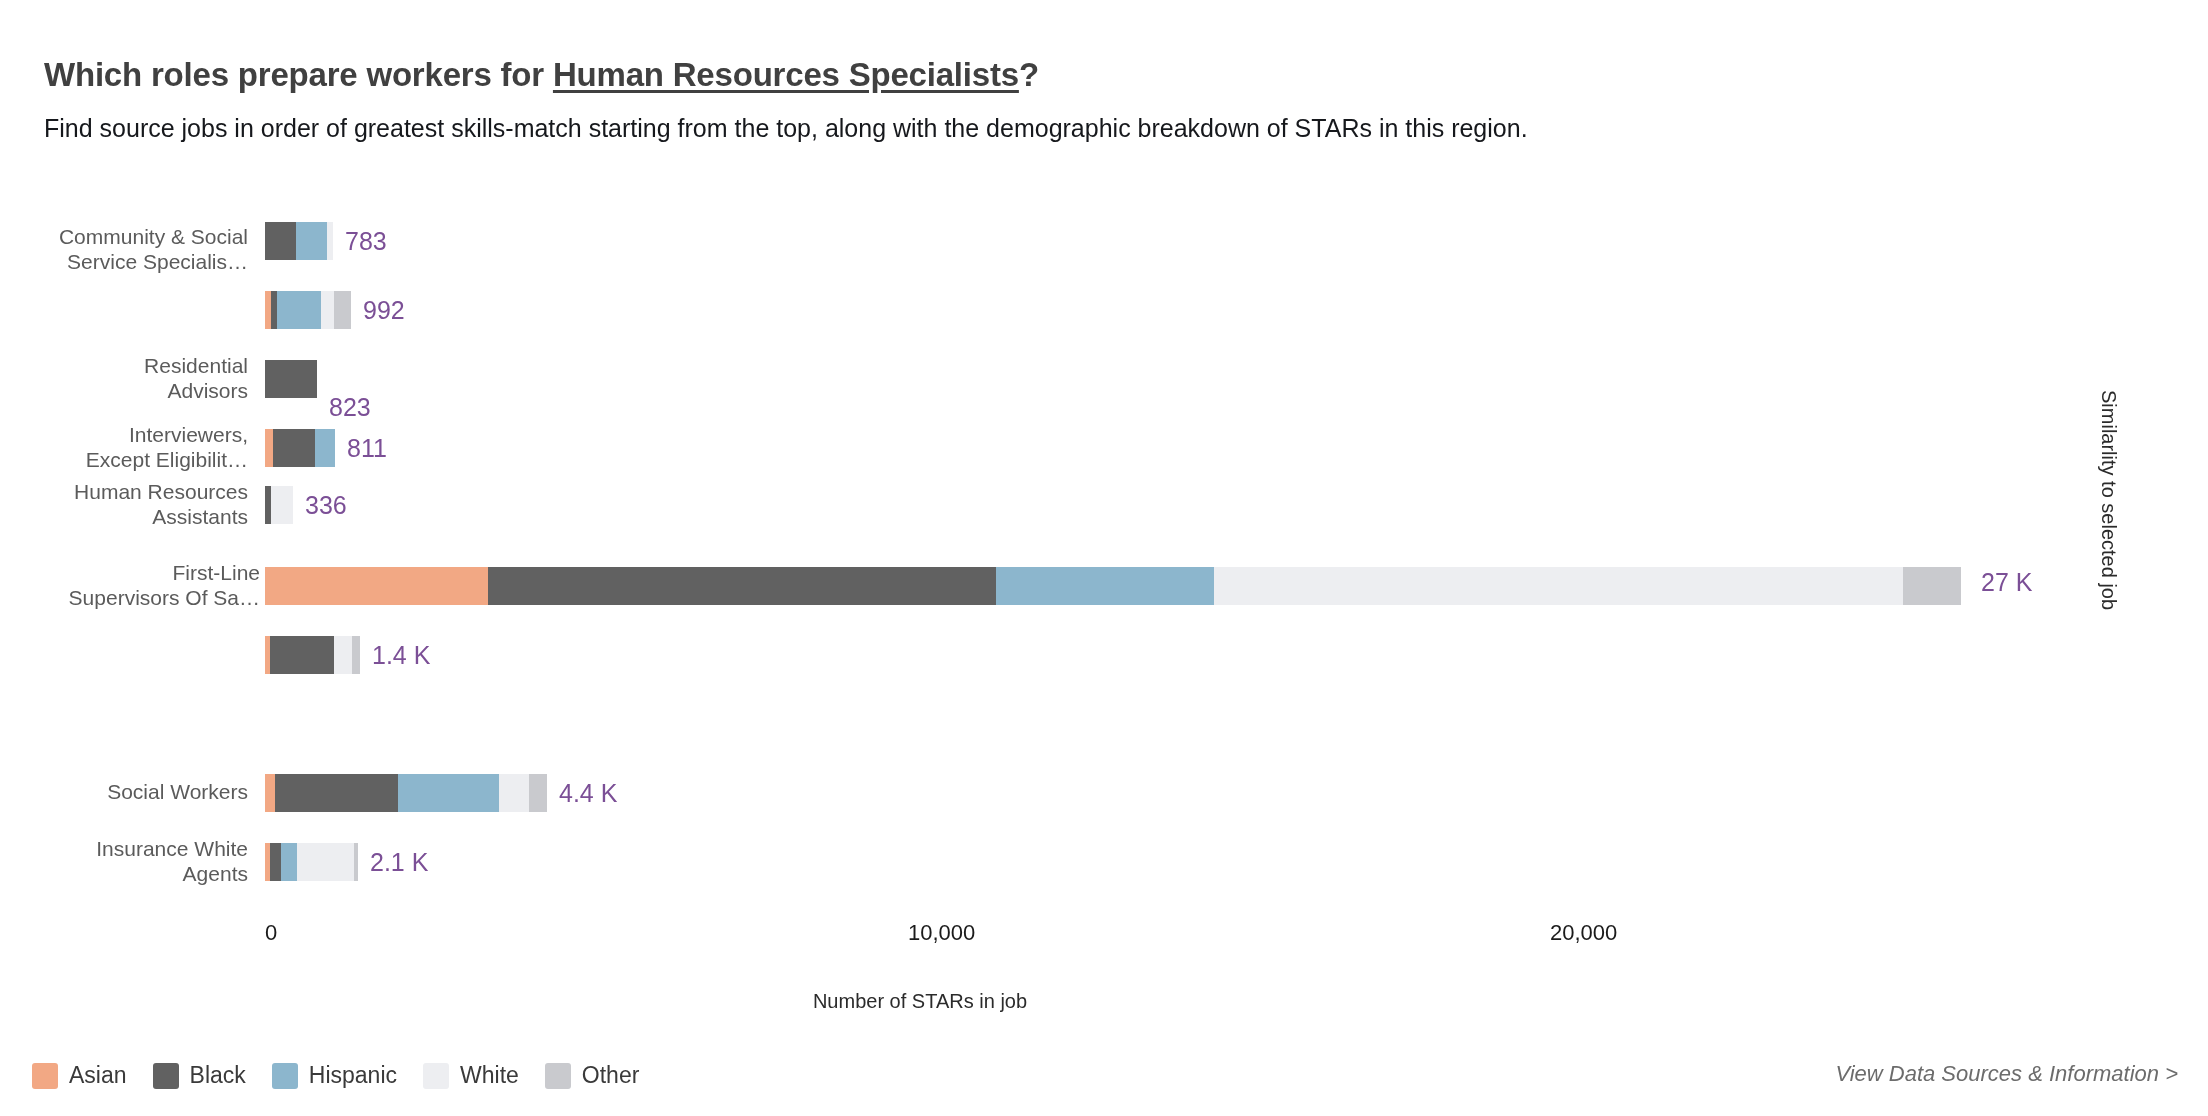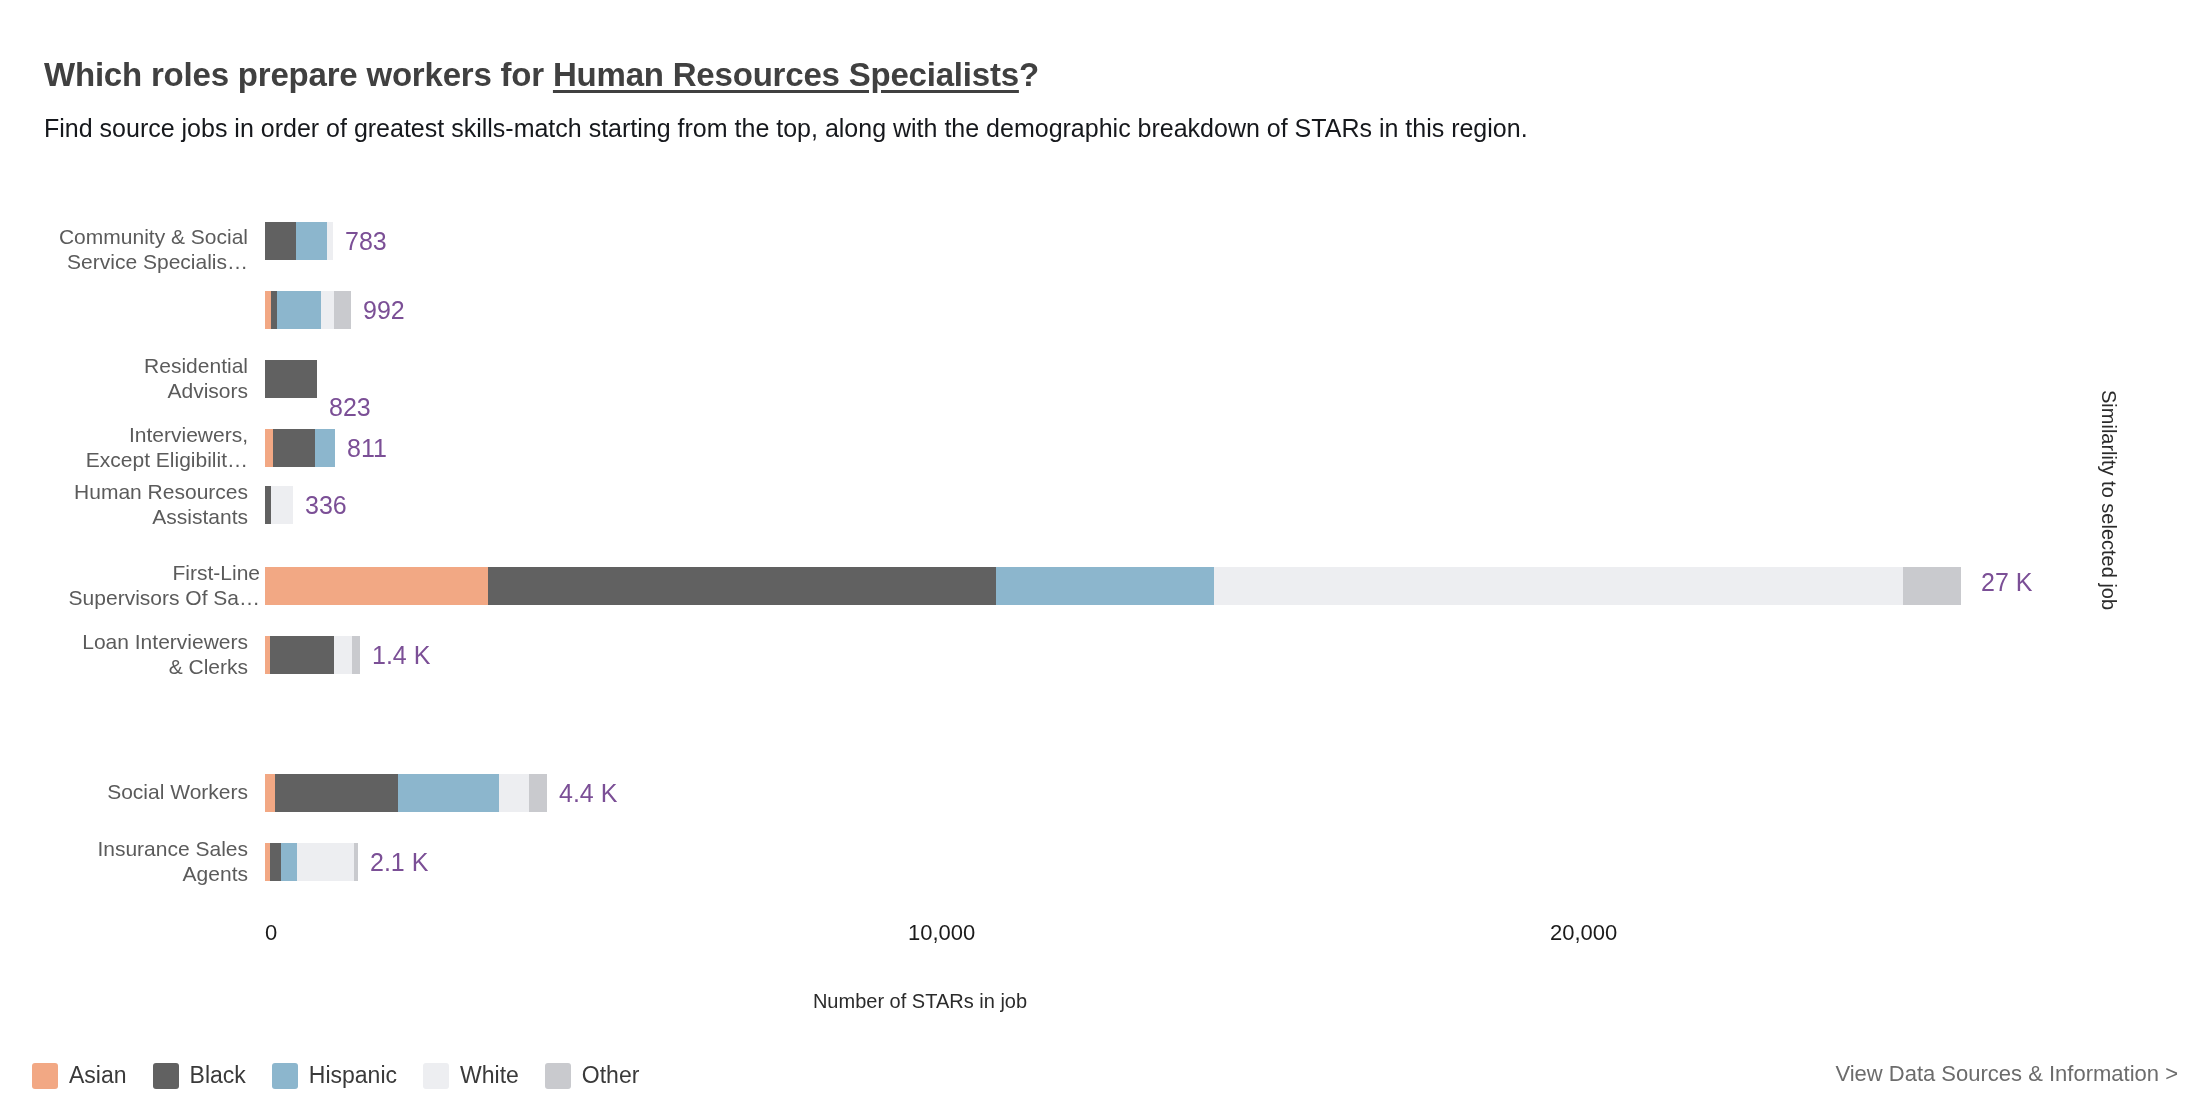--- a/index.html
+++ b/index.html
@@ -120,20 +120,21 @@
     border-radius: 3px;
     display: inline-block;
   }
   .legend-label { font-size: 23px; color: #3a3a3a; }
 
   #data-sources-link {
     position: absolute;
     right: 30px;
     top: 1061px;
     font-size: 22px;
+    font-style: italic;
     color: #6c6c6c;
     white-space: nowrap;
     cursor: pointer;
   }
 </style>
 </head>
 <body>
 
 <div id="header">
   <div id="chart-title">
@@ -206,24 +207,20 @@
       <div class="bar" style="top: 12px;">
         <div class="seg" style="width: 223px; background: rgb(242, 168, 132);"></div>
         <div class="seg" style="width: 508px; background: rgb(97, 97, 97);"></div>
         <div class="seg" style="width: 218px; background: rgb(140, 182, 205);"></div>
         <div class="seg" style="width: 689px; background: rgb(237, 238, 241);"></div>
         <div class="seg" style="width: 58px; background: rgb(201, 202, 206);"></div>
       </div>
       <div class="bar-value" style="left: 1973px; top: 8px; margin-left: 8px;">27 K</div>
     </div>
     <div class="row" style="top: 414px;">
-      <div class="row-label" style="top: 5px;">
-        <div>Loan Interviewers</div>
-        <div>&amp; Clerks</div>
-      </div>
       <div class="bar" style="top: 12px;">
         <div class="seg" style="width: 5px; background: rgb(242, 168, 132);"></div>
         <div class="seg" style="width: 64px; background: rgb(97, 97, 97);"></div>
         <div class="seg" style="width: 18px; background: rgb(237, 238, 241);"></div>
         <div class="seg" style="width: 8px; background: rgb(201, 202, 206);"></div>
       </div>
       <div class="bar-value" style="left: 372px; top: 12px;">1.4 K</div>
     </div>
     <div class="row" style="top: 552px;">
       <div class="row-label" style="top: 17px;">
@@ -233,21 +230,21 @@
         <div class="seg" style="width: 10px; background: rgb(242, 168, 132);"></div>
         <div class="seg" style="width: 123px; background: rgb(97, 97, 97);"></div>
         <div class="seg" style="width: 101px; background: rgb(140, 182, 205);"></div>
         <div class="seg" style="width: 30px; background: rgb(237, 238, 241);"></div>
         <div class="seg" style="width: 18px; background: rgb(201, 202, 206);"></div>
       </div>
       <div class="bar-value" style="left: 559px; top: 12px;">4.4 K</div>
     </div>
     <div class="row" style="top: 621px;">
       <div class="row-label" style="top: 5px;">
-        <div>Insurance Sales</div>
+        <div>Insurance White</div>
         <div>Agents</div>
       </div>
       <div class="bar" style="top: 12px;">
         <div class="seg" style="width: 5px; background: rgb(242, 168, 132);"></div>
         <div class="seg" style="width: 11px; background: rgb(97, 97, 97);"></div>
         <div class="seg" style="width: 16px; background: rgb(140, 182, 205);"></div>
         <div class="seg" style="width: 57px; background: rgb(237, 238, 241);"></div>
         <div class="seg" style="width: 4px; background: rgb(201, 202, 206);"></div>
       </div>
       <div class="bar-value" style="left: 370px; top: 12px;">2.1 K</div>

